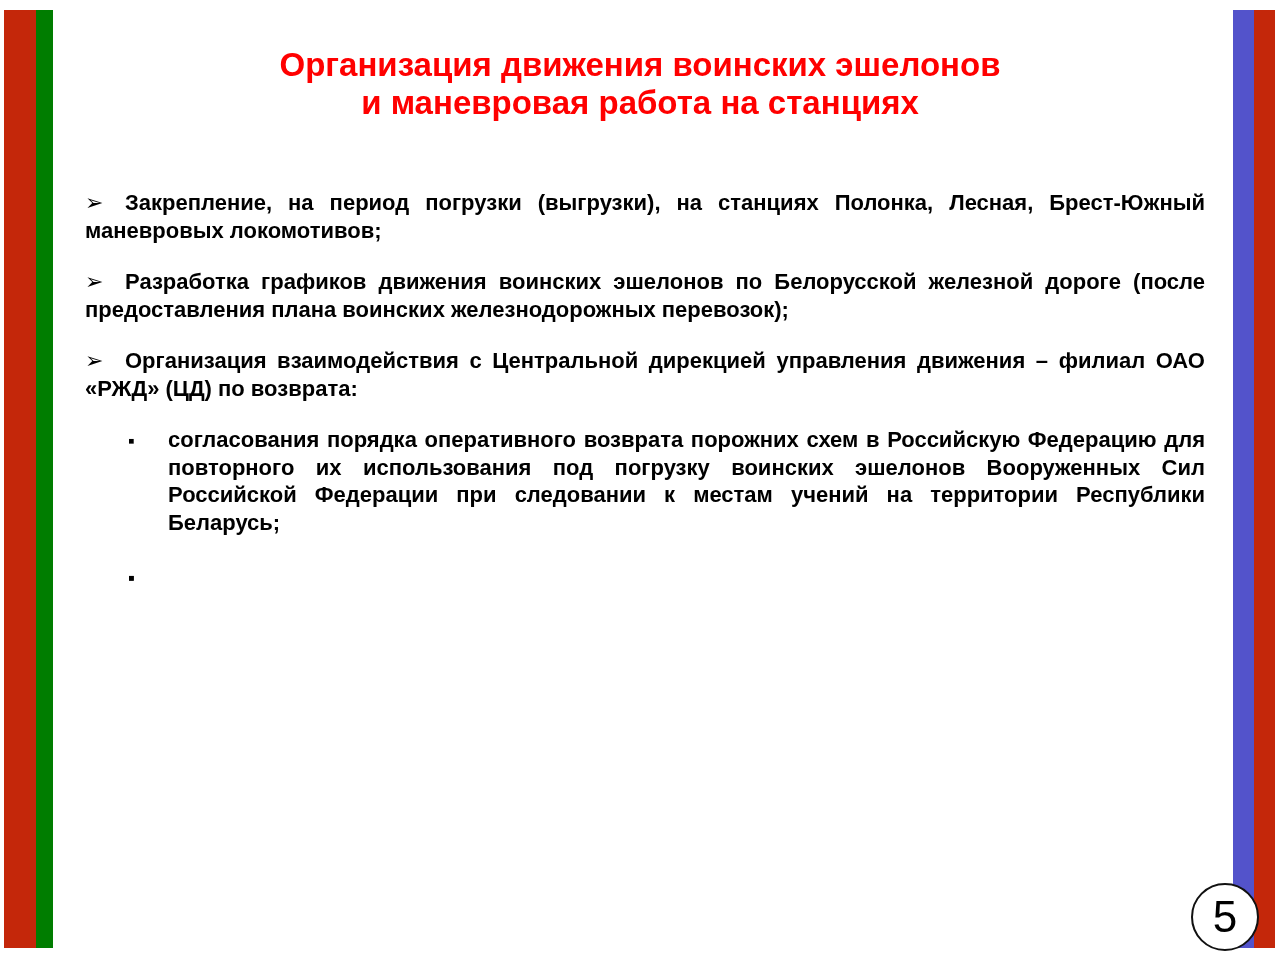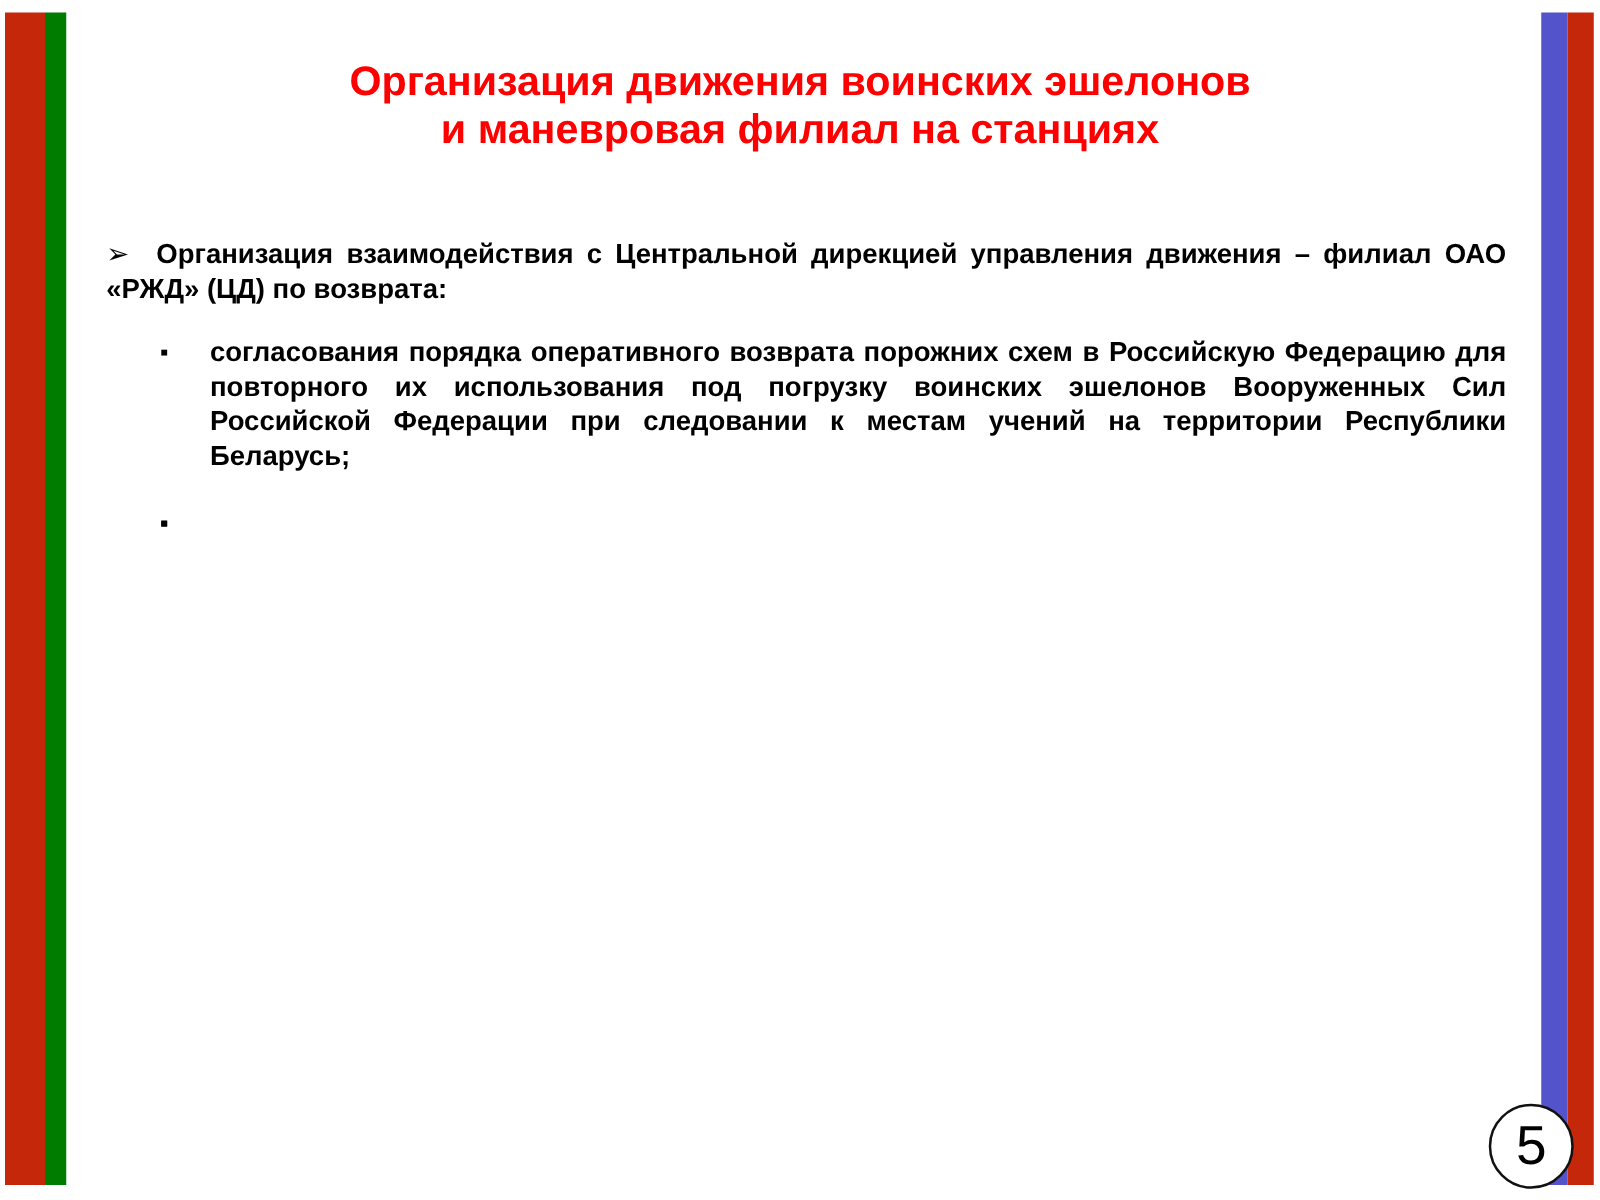--- a/index.html
+++ b/index.html
@@ -79,26 +79,28 @@
 
 <div class="slide">
 
   <div class="stripe stripe-left-red"></div>
   <div class="stripe stripe-left-green"></div>
   <div class="stripe stripe-right-blue"></div>
   <div class="stripe stripe-right-red"></div>
 
   <div class="title">
     <div>Организация движения воинских эшелонов</div>
-    <div>и маневровая филиал на станциях</div>
+    <div>и маневровая работа на станциях</div>
   </div>
 
   <div class="content">
 
+    <p class="bullet-para"><span class="arrow-glyph">➢</span><span>Закрепление, на период погрузки (выгрузки), на станциях Полонка, Лесная, Брест-Южный маневровых локомотивов;</span></p>
 
+    <p class="bullet-para"><span class="arrow-glyph">➢</span><span>Разработка графиков движения воинских эшелонов по Белорусской железной дороге (после предоставления плана воинских железнодорожных перевозок);</span></p>
 
 
     <p class="bullet-para"><span class="arrow-glyph">➢</span><span>Организация взаимодействия с Центральной дирекцией управления движения – филиал ОАО «РЖД» (ЦД) по возврата:</span></p>
 
     <p class="sub-para"><span class="square-glyph">▪</span><span>согласования порядка оперативного возврата порожних схем в Российскую Федерацию для повторного их использования под погрузку воинских эшелонов Вооруженных Сил Российской Федерации при следовании к местам учений на территории Республики Беларусь;</span></p>
 
     <p class="sub-para"><span class="square-glyph">▪</span></p>
 
     <p class="sub-para"><span class="square-glyph">▪</span></p>
 

